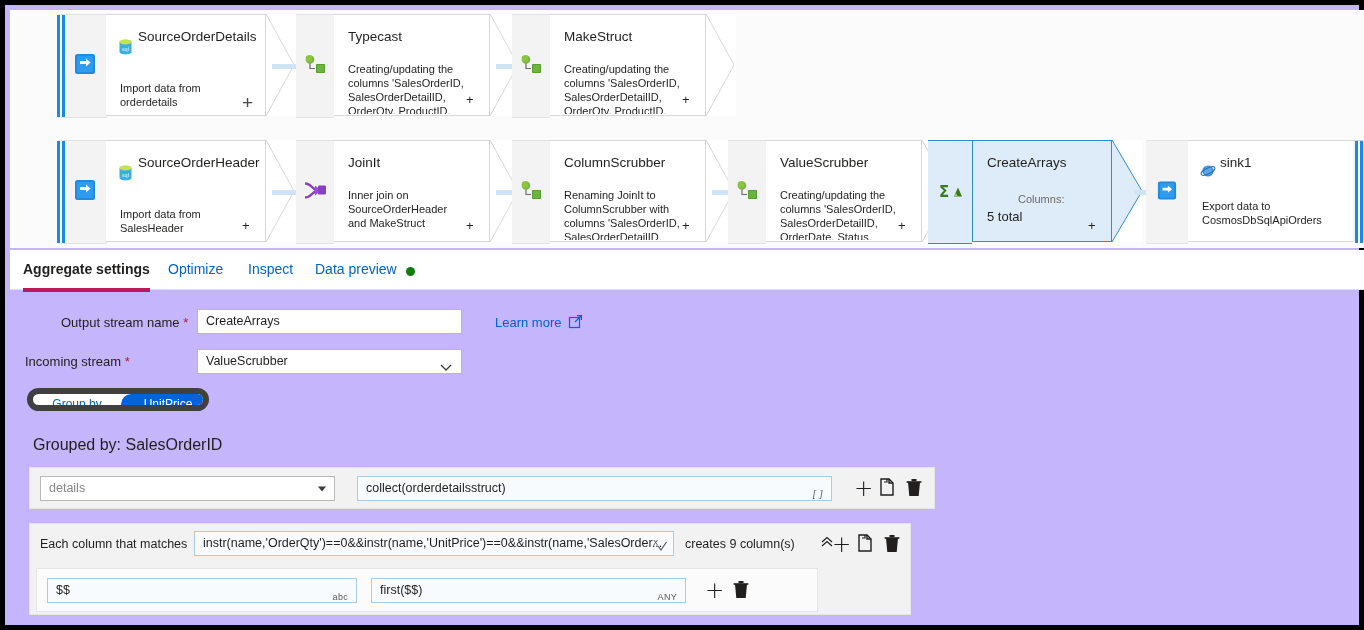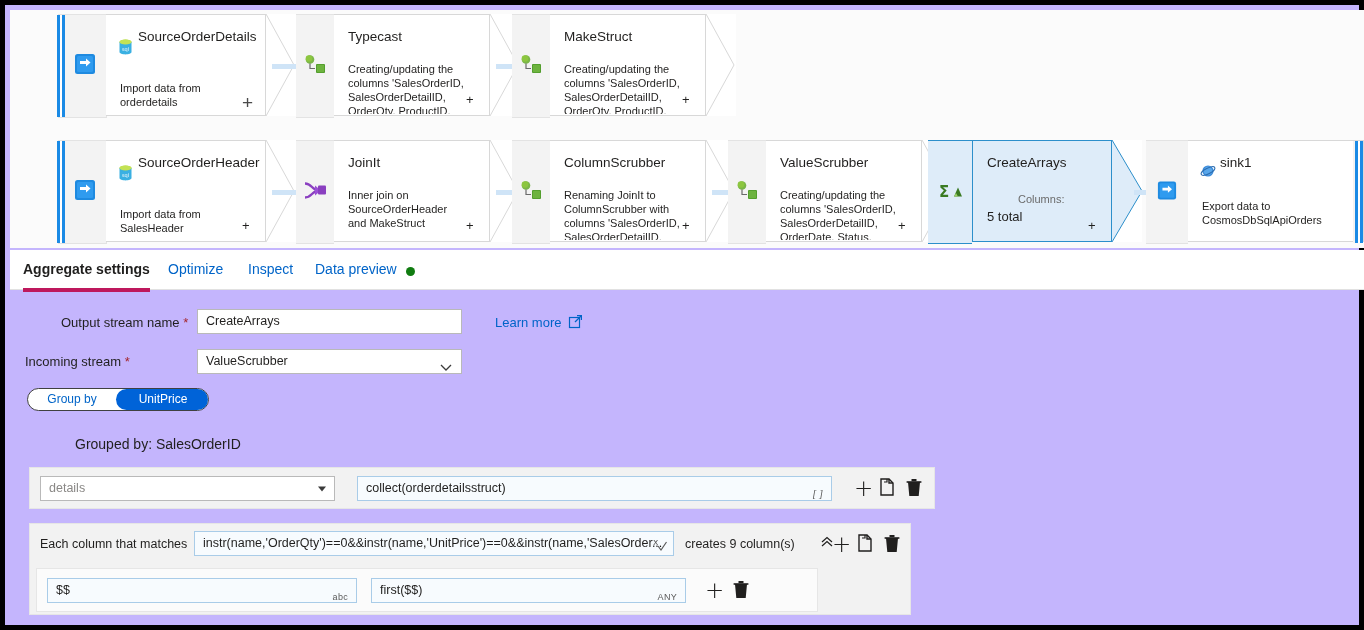--- a/index.html
+++ b/index.html
@@ -101,30 +101,30 @@
   .tbox.blue{border:1px solid #a9cce8;background:#f7fbfe;}
   .caret{
     position:absolute;right:8px;top:50%;transform:translateY(-50%);
     width:0;height:0;border-left:4.5px solid transparent;border-right:4.5px solid transparent;
     border-top:5px solid #3b3b3b;
   }
   .learn{position:absolute;font-size:13px;color:#0064c8;white-space:nowrap;cursor:pointer;margin-left:6px;}
 
   
   .pill{
-    position:absolute;box-sizing:border-box;height:23px;border:1px solid #404040;
+    position:absolute;box-sizing:border-box;height:23px;border:6px solid #404040;
     border-radius:12px;background:#ffffff;overflow:hidden;
   }
   .pill .seg{
     position:absolute;top:0;height:21px;line-height:21px;text-align:center;
     font-size:12px;color:#0064c8;cursor:pointer;
   }
   .pill .seg.on{background:#0063d8;color:#ffffff;border-radius:12px;}
 
-  .groupedby{position:absolute;font-size:14px;color:#201f1e;margin-left:42px;}
+  .groupedby{position:absolute;font-size:16px;color:#201f1e;}
 
   
   .aggrow{
     position:absolute;box-sizing:border-box;background:#f2f2f2;
     border:1px solid #e6e6e6;
   }
   .innerbox{
     position:absolute;box-sizing:border-box;background:#ffffff;border:1px solid #e6e6e6;
   }
   .suffix{

